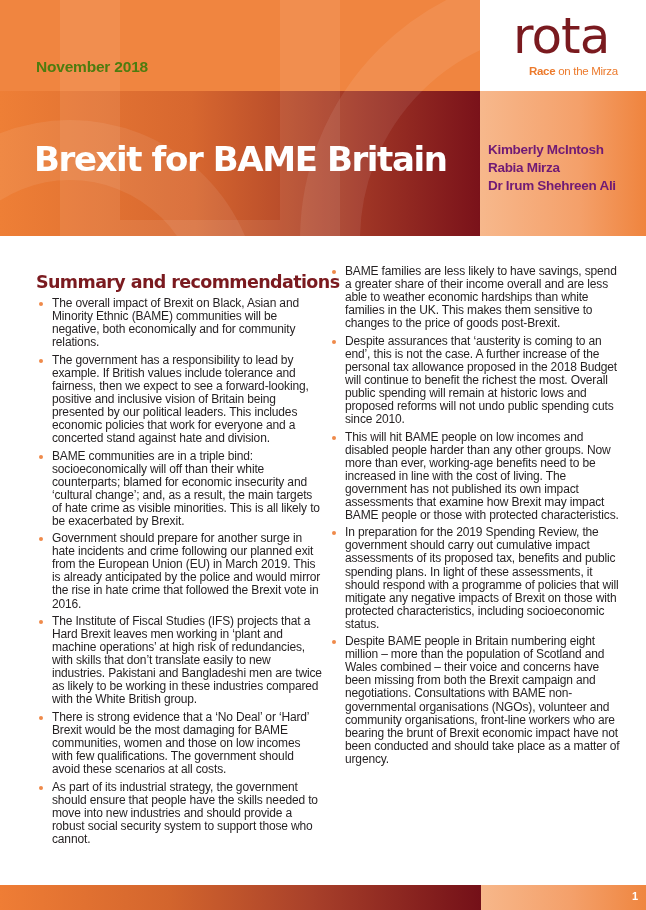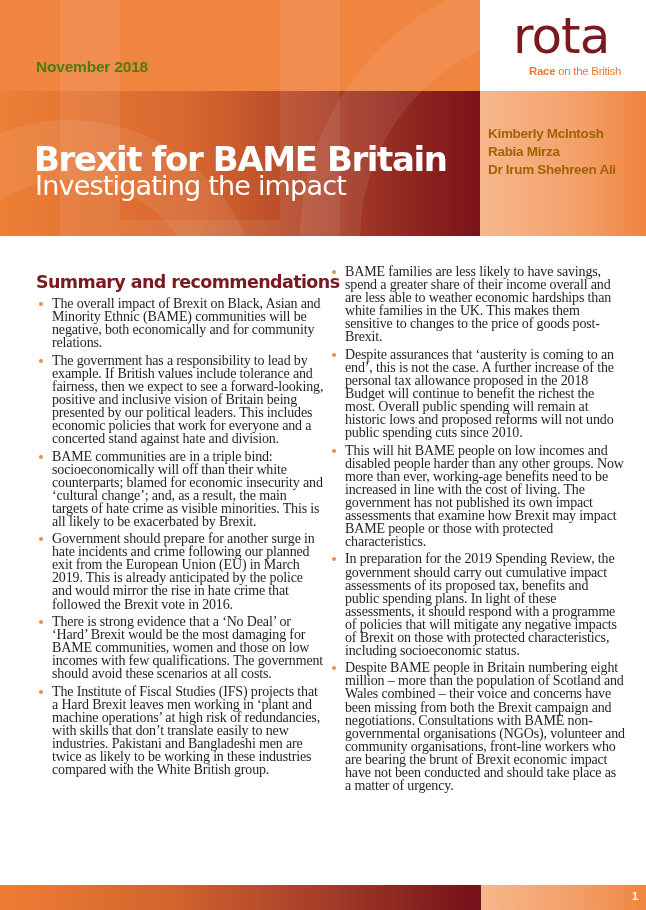--- a/index.html
+++ b/index.html
@@ -55,39 +55,39 @@
     line-height: 40px;
     margin-top: 12px;
   }
   .subtitle {
     position: absolute; left: 35px; top: 170px;
     font-family: "DejaVu Sans", sans-serif;
     font-size: 27px; color: #ffffff; letter-spacing: -0.8px; white-space: nowrap;
     line-height: 32px; font-weight: normal;
   }
   .authors {
-    position: absolute; left: 488px; top: 125px;
+    position: absolute; left: 488px; top: 141px;
     font-family: "Liberation Sans", sans-serif; font-weight: bold;
-    font-size: 13.5px; color: #a16207; line-height: 18px; letter-spacing: -0.3px;
+    font-size: 13.5px; color: #701a75; line-height: 18px; letter-spacing: -0.3px;
   }
   .authors div { white-space: nowrap; }
 
   .col { position: absolute; top: 0; }
   .col-left { left: 36px; top: 271px; width: 288px; }
   .col-right { left: 329px; top: 265px; width: 296px; }
   .section-heading {
     font-family: "DejaVu Sans", sans-serif; font-weight: bold;
     font-size: 17.5px; color: #7a1a1f; margin: 0 0 4px 0; letter-spacing: -0.6px;
     white-space: nowrap; line-height: 22px;
   }
   ul.bullets { list-style: none; margin: 0; padding: 0; }
   ul.bullets li {
     position: relative; padding-left: 16px; margin-bottom: 4.5px;
-    font-family: Liberation Serif, serif;
-    font-size: 14px; line-height: 13.05px; letter-spacing: -0.15px;
+    font-family: Liberation Sans, sans-serif;
+    font-size: 12px; line-height: 13.05px; letter-spacing: -0.15px;
     color: #231f20;
   }
   ul.bullets li .dot {
     position: absolute; left: 3px; top: 5px; width: 4px; height: 4px;
     border-radius: 50%; background: #ef8a4a;
   }
   .footer-left {
     position: absolute; left: 0; top: 885px; width: 481px; height: 25px;
     background: linear-gradient(90deg, #ef7d35 0%, #d3652d 35%, #a8402a 65%, #741018 100%);
   }
@@ -108,43 +108,43 @@
   <div class="top-band"></div>
   <div class="bottom-band-left"></div>
   <div class="bottom-band-right"></div>
 
   <div class="deco" style="left:-120px; top:120px; width:260px; height:260px;"></div>
   <div class="deco" style="left:300px; top:-30px; width:420px; height:420px;"></div>
   <div class="deco" style="left:60px; top:-140px; width:160px; height:300px; border-radius:10px;"></div>
 
   <div class="logo-box">
     <div class="logo-word">rota</div>
-    <div class="logo-tag"><b>Race</b><span> on the British</span></div>
+    <div class="logo-tag"><b>Race</b><span> on the Mirza</span></div>
   </div>
 
   <div class="date">November 2018</div>
   <div class="title">Brexit for BAME Britain</div>
-  <div class="subtitle">Investigating the impact</div>
 
   <div class="authors">
     <div>Kimberly McIntosh</div>
     <div>Rabia Mirza</div>
     <div>Dr Irum Shehreen Ali</div>
   </div>
 </div>
 
 <div class="col col-left">
   <h2 class="section-heading">Summary and recommendations</h2>
   <ul class="bullets">
     <li><span class="dot"></span><span>The overall impact of Brexit on Black, Asian and Minority Ethnic (BAME) communities will be negative, both economically and for community relations.</span></li>
     <li><span class="dot"></span><span>The government has a responsibility to lead by example. If British values include tolerance and fairness, then we expect to see a forward-looking, positive and inclusive vision of Britain being presented by our political leaders. This includes economic policies that work for everyone and a concerted stand against hate and division.</span></li>
     <li><span class="dot"></span><span>BAME communities are in a triple bind: socioeconomically will off than their white counterparts; blamed for economic insecurity and ‘cultural change’; and, as a result, the main targets of hate crime as visible minorities. This is all likely to be exacerbated by Brexit.</span></li>
     <li><span class="dot"></span><span>Government should prepare for another surge in hate incidents and crime following our planned exit from the European Union (EU) in March 2019. This is already anticipated by the police and would mirror the rise in hate crime that followed the Brexit vote in 2016.</span></li>
+    <li><span class="dot"></span><span>The Institute of Fiscal Studies (IFS) projects that a Hard Brexit leaves men working in ‘plant and machine operations’ at high risk of redundancies, with skills that don’t translate easily to new industries. Pakistani and Bangladeshi men are twice as likely to be working in these industries compared with the White British group.</span></li>
     <li><span class="dot"></span><span>There is strong evidence that a ‘No Deal’ or ‘Hard’ Brexit would be the most damaging for BAME communities, women and those on low incomes with few qualifications. The government should avoid these scenarios at all costs.</span></li>
-    <li><span class="dot"></span><span>The Institute of Fiscal Studies (IFS) projects that a Hard Brexit leaves men working in ‘plant and machine operations’ at high risk of redundancies, with skills that don’t translate easily to new industries. Pakistani and Bangladeshi men are twice as likely to be working in these industries compared with the White British group.</span></li>
+    <li><span class="dot"></span><span>As part of its industrial strategy, the government should ensure that people have the skills needed to move into new industries and should provide a robust social security system to support those who cannot.</span></li>
   </ul>
 </div>
 
 <div class="col col-right">
   <ul class="bullets">
     <li><span class="dot"></span><span>BAME families are less likely to have savings, spend a greater share of their income overall and are less able to weather economic hardships than white families in the UK. This makes them sensitive to changes to the price of goods post-Brexit.</span></li>
     <li><span class="dot"></span><span>Despite assurances that ‘austerity is coming to an end’, this is not the case. A further increase of the personal tax allowance proposed in the 2018 Budget will continue to benefit the richest the most. Overall public spending will remain at historic lows and proposed reforms will not undo public spending cuts since 2010.</span></li>
     <li><span class="dot"></span><span>This will hit BAME people on low incomes and disabled people harder than any other groups. Now more than ever, working-age benefits need to be increased in line with the cost of living. The government has not published its own impact assessments that examine how Brexit may impact BAME people or those with protected characteristics.</span></li>
     <li><span class="dot"></span><span>In preparation for the 2019 Spending Review, the government should carry out cumulative impact assessments of its proposed tax, benefits and public spending plans. In light of these assessments, it should respond with a programme of policies that will mitigate any negative impacts of Brexit on those with protected characteristics, including socioeconomic status.</span></li>
     <li><span class="dot"></span><span>Despite BAME people in Britain numbering eight million – more than the population of Scotland and Wales combined – their voice and concerns have been missing from both the Brexit campaign and negotiations. Consultations with BAME non-governmental organisations (NGOs), volunteer and community organisations, front-line workers who are bearing the brunt of Brexit economic impact have not been conducted and should take place as a matter of urgency.</span></li>

